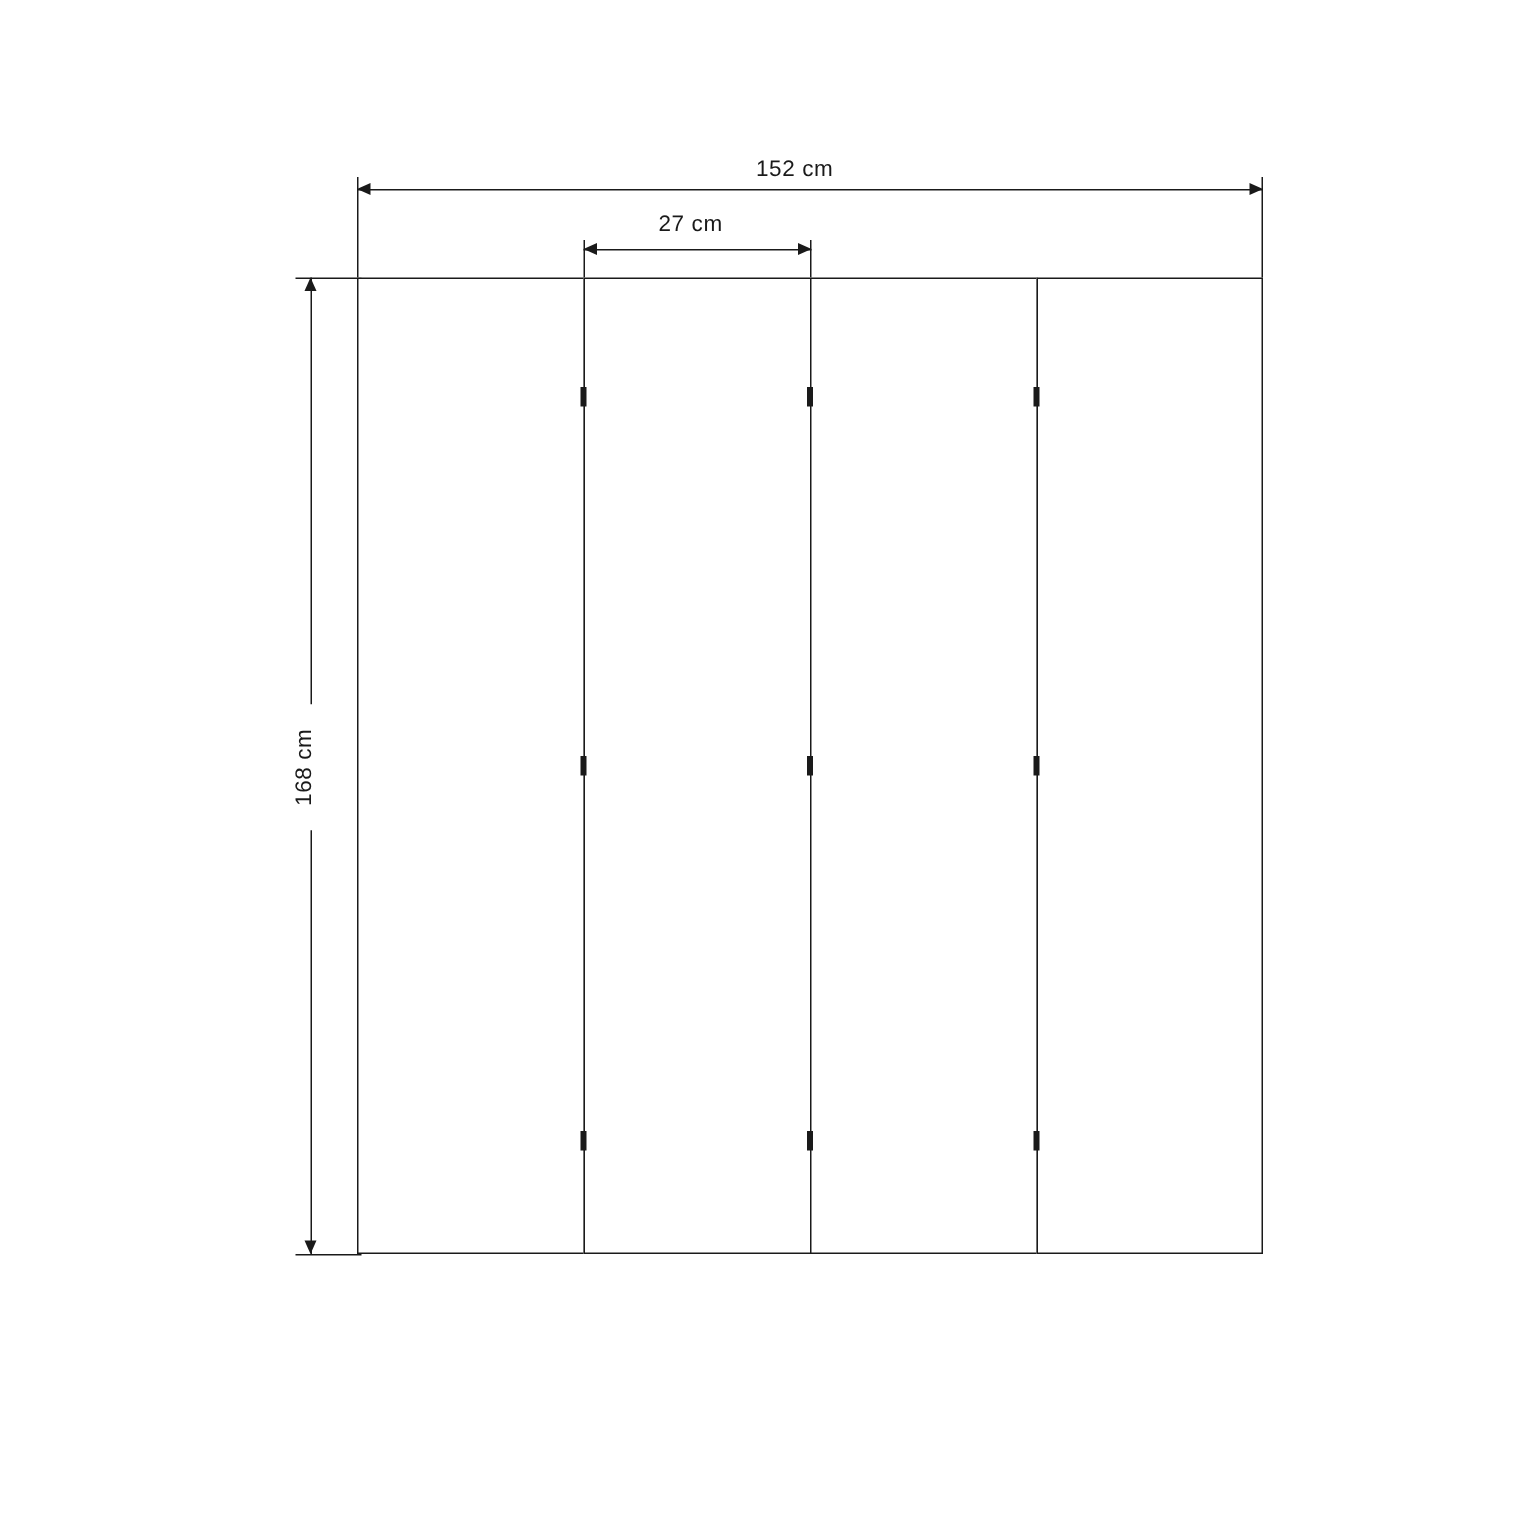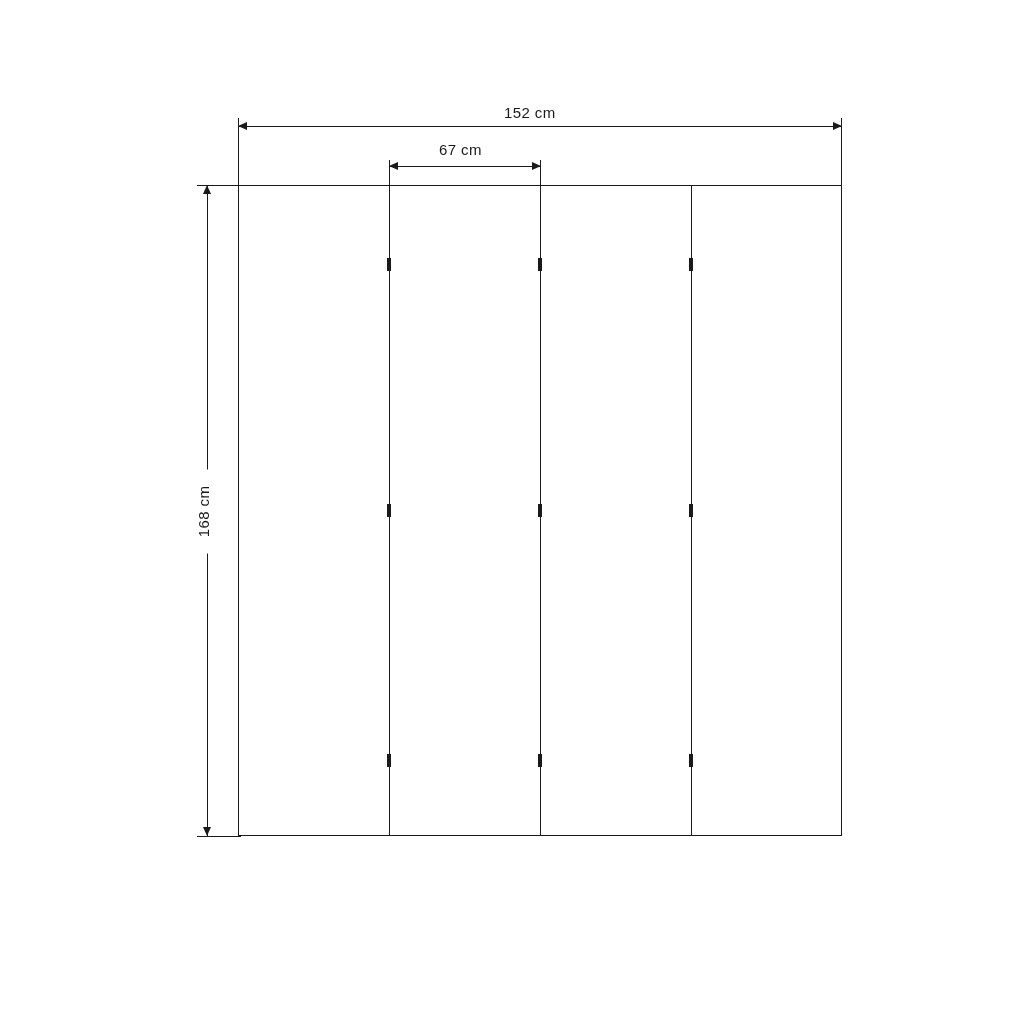--- a/index.html
+++ b/index.html
@@ -113,21 +113,21 @@
 
   <div class="dim-label" style="left:498px; top:104px;">152 cm</div>
 
   <div class="ext" style="left:389px; top:160px; height:28px;"></div>
   <div class="ext" style="left:540px; top:160px; height:28px;"></div>
 
   <div class="dim-line dim-h" style="left:389px; top:166px; width:152px;"></div>
   <div class="arrow arrow-left" style="left:389px; top:162px;"></div>
   <div class="arrow arrow-right" style="left:532px; top:162px;"></div>
 
-  <div class="dim-label" style="left:433px; top:141px;">67 cm</div>
+  <div class="dim-label" style="left:433px; top:141px;">27 cm</div>
 
   <div class="ext-h" style="left:197px; top:185px; width:44px;"></div>
   <div class="ext-h" style="left:197px; top:836px; width:44px;"></div>
 
   <div class="dim-line dim-v" style="left:207px; top:185px; height:651px;"></div>
   <div class="arrow arrow-up" style="left:203px; top:185px;"></div>
   <div class="arrow arrow-down" style="left:203px; top:827px;"></div>
 
   <div class="dim-label vertical" style="left:161px; top:503px; width:72px; text-align:center;">168 cm</div>
 

